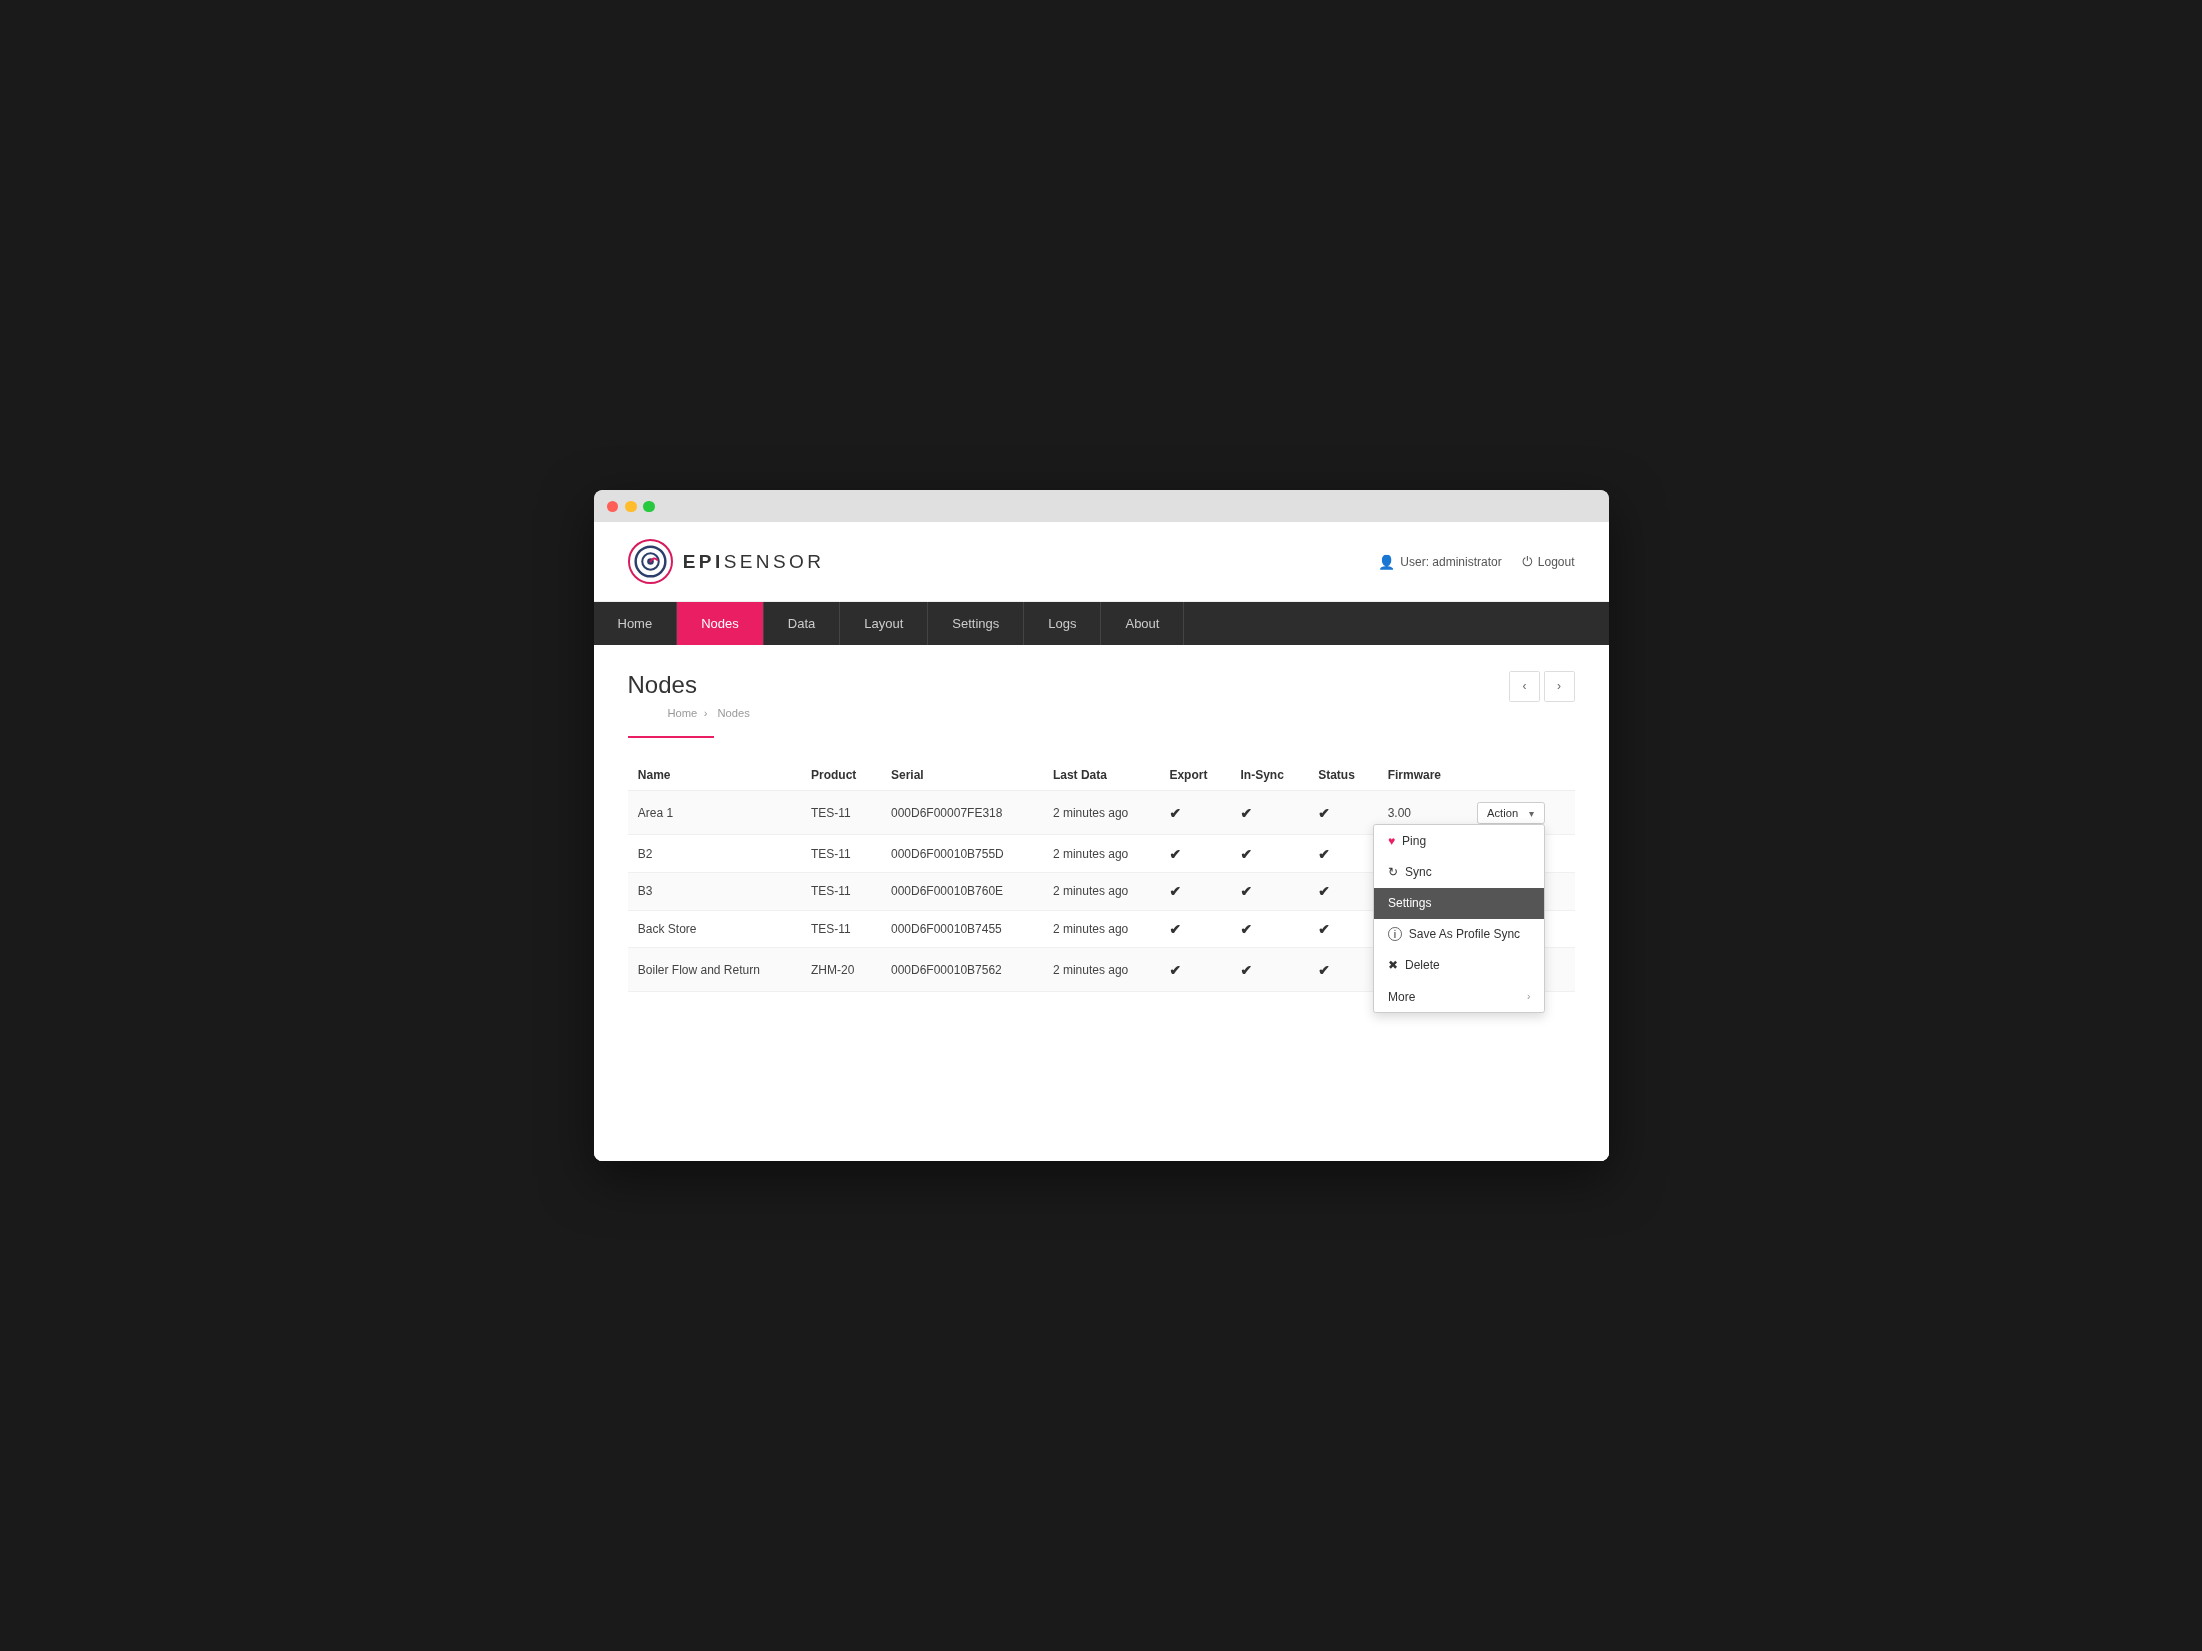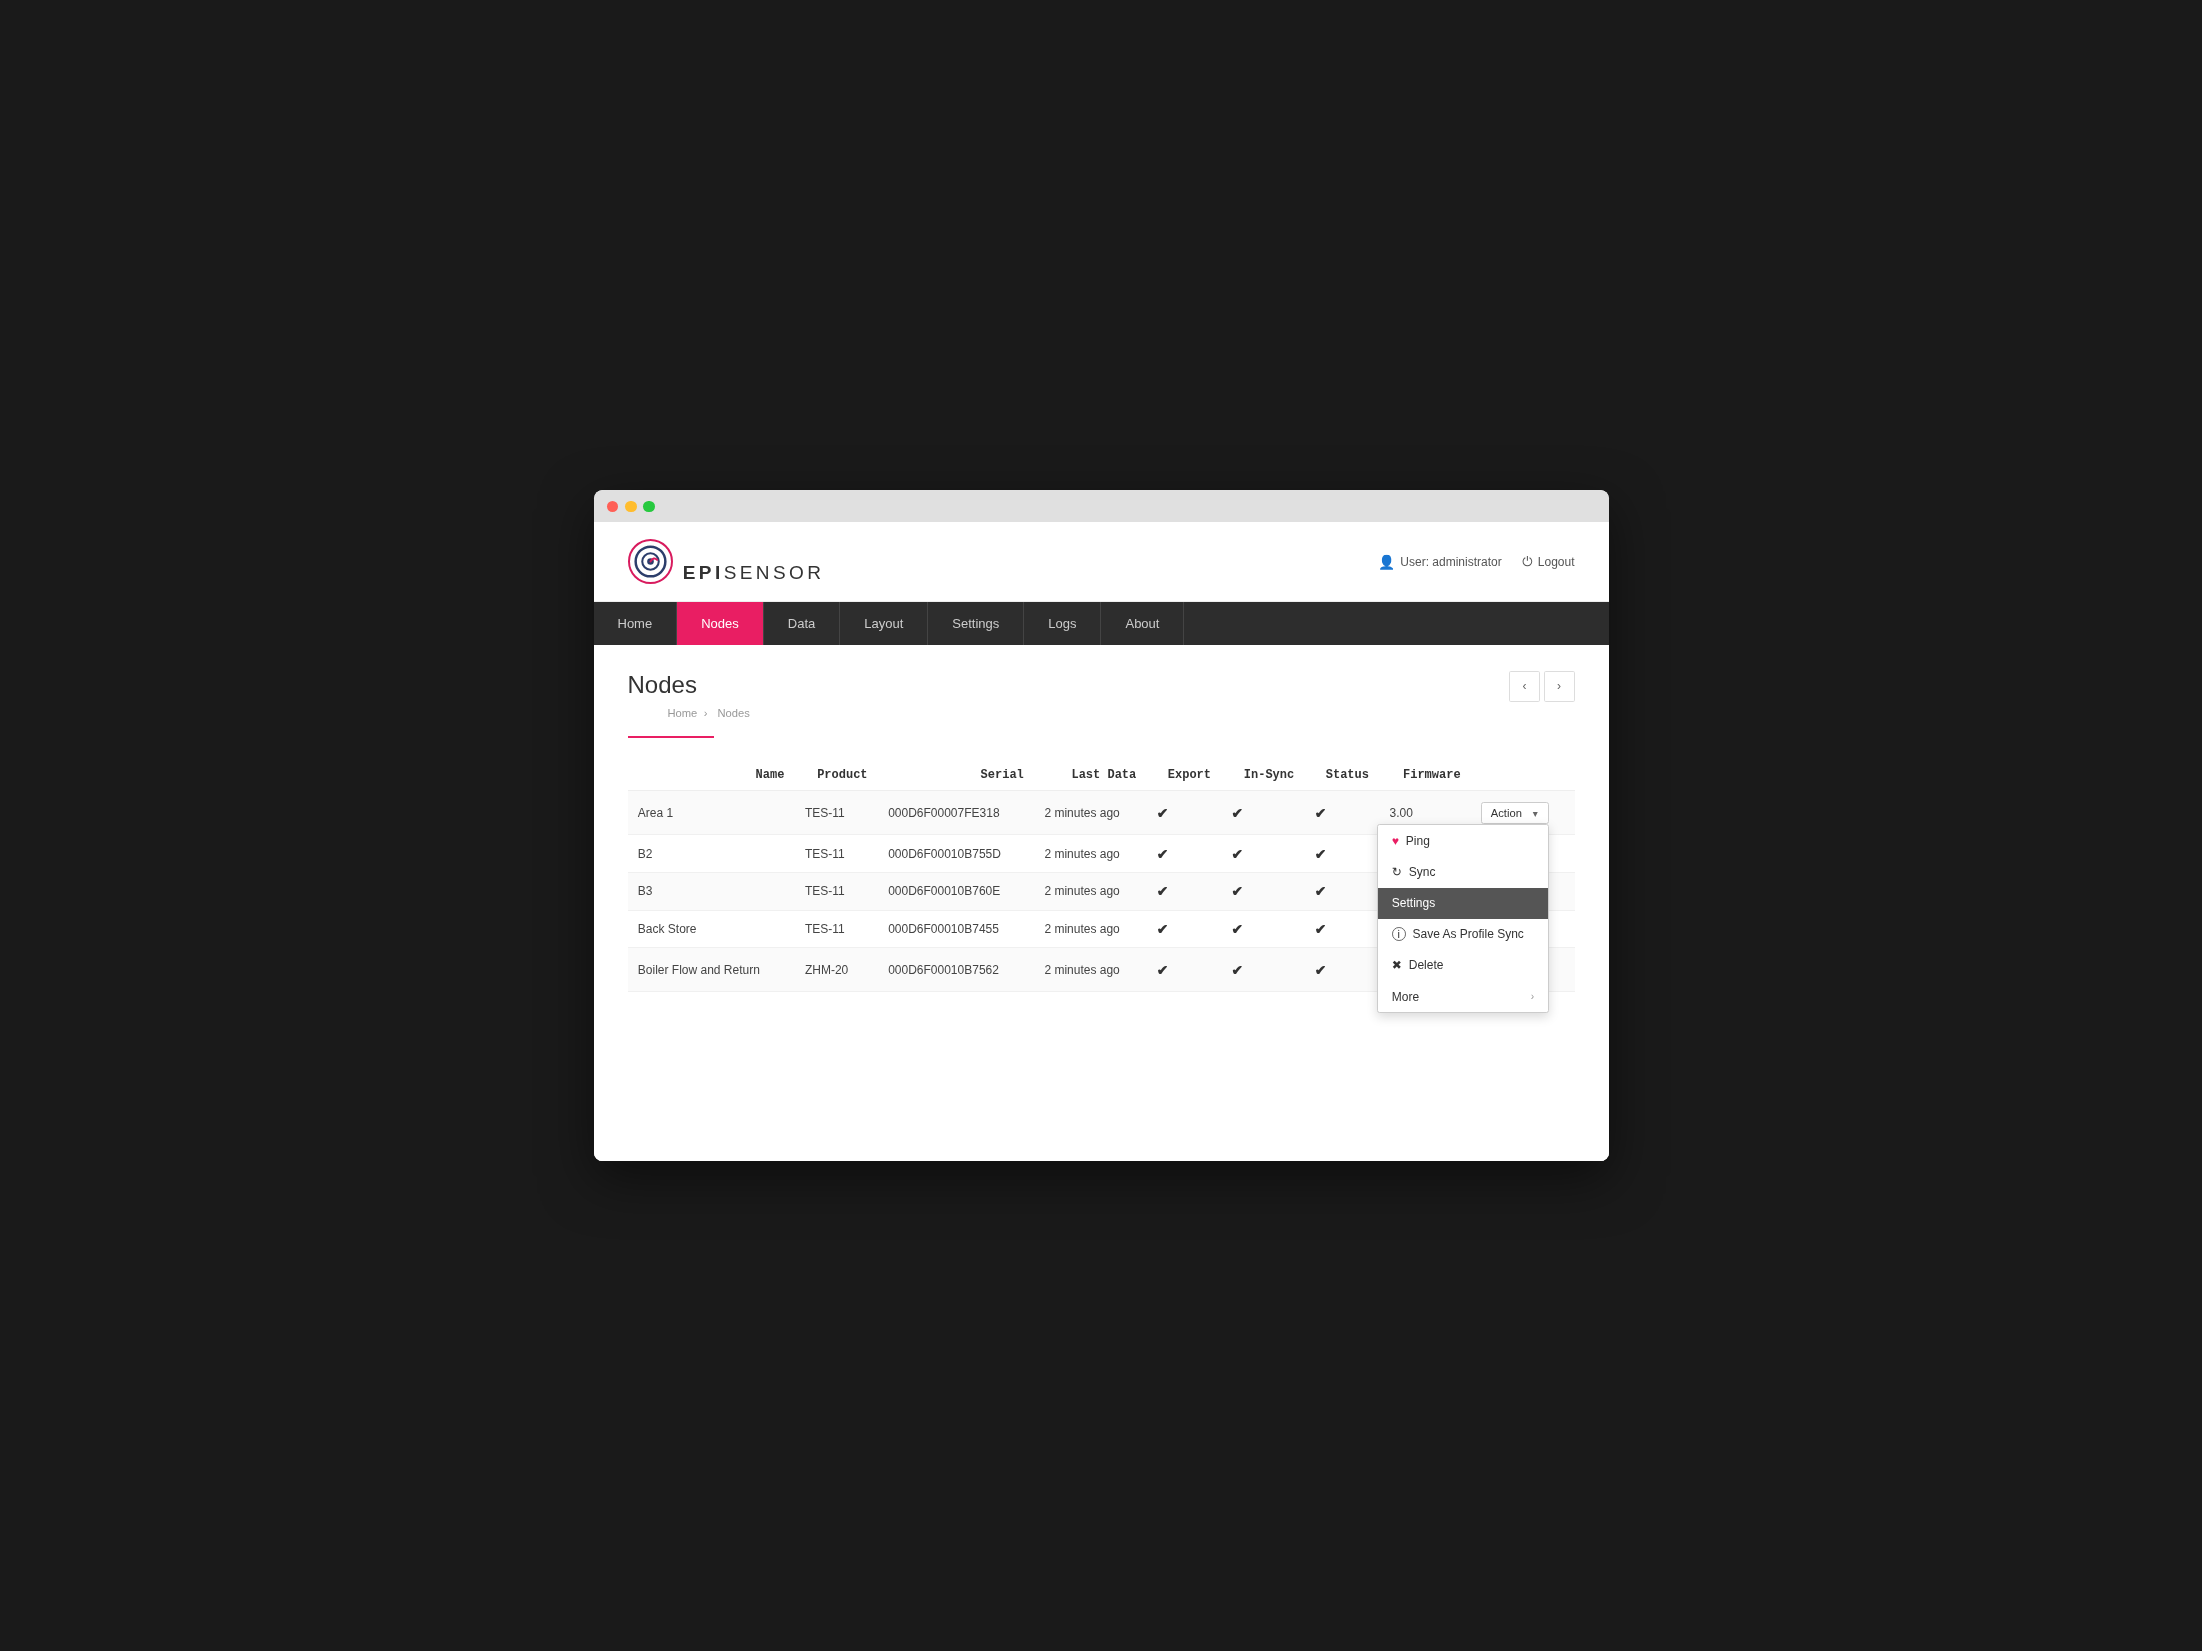--- a/index.html
+++ b/index.html
@@ -38,21 +38,21 @@
     .header {
       background: #fff;
       padding: 17px 34px;
       display: flex;
       justify-content: space-between;
       align-items: center;
       border-bottom: 0.9px solid #eee;
     }
     .logo {
       display: flex;
-      align-items: flex-end;
+      align-items: center;
       gap: 10.3px;
     }
     .logo-icon {
       width: 45px; height: 45px;
       border-radius: 50%;
       border: 2.6px solid #d81b5e;
       display: flex;
       align-items: center;
       justify-content: center;
       background: #fff;
@@ -153,26 +153,25 @@
       width: 86px;
       background: #e91e63;
       margin-bottom: 20.6px;
     }
     .table {
       width: 100%;
       border-collapse: collapse;
       font-size: 12px;
     }
     .table th {
-      text-align: right;
+      text-align: left;
       padding: 8.6px 10.3px;
       font-weight: 600;
       color: #333;
       border-bottom: 1.7px solid #eee;
-      font-family: Liberation Mono, monospace;
     }
     .table td {
       padding: 10.3px 10.3px;
       color: #444;
       border-bottom: 0.9px solid #f0f0f0;
     }
     .table tr:nth-child(odd) td {
       background: #fafafa;
     }
     .table tr:nth-child(even) td {

